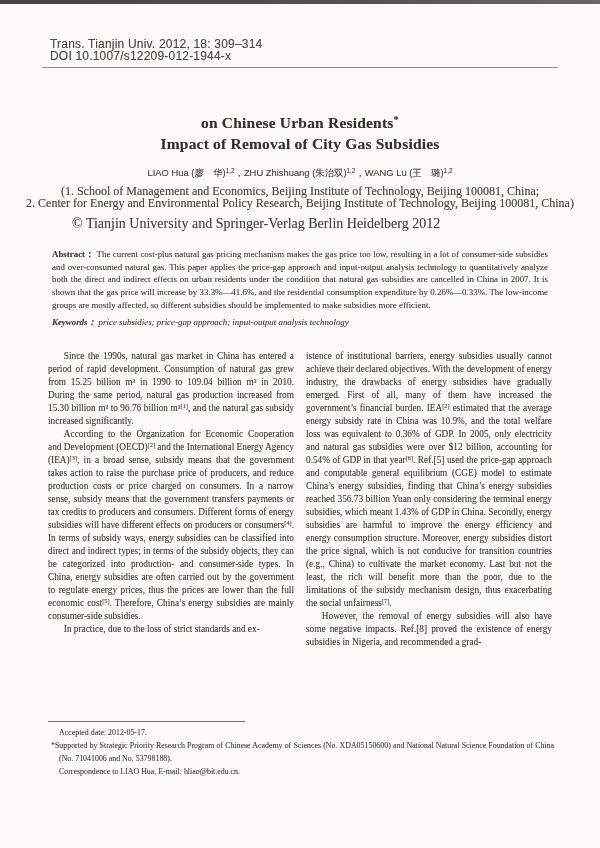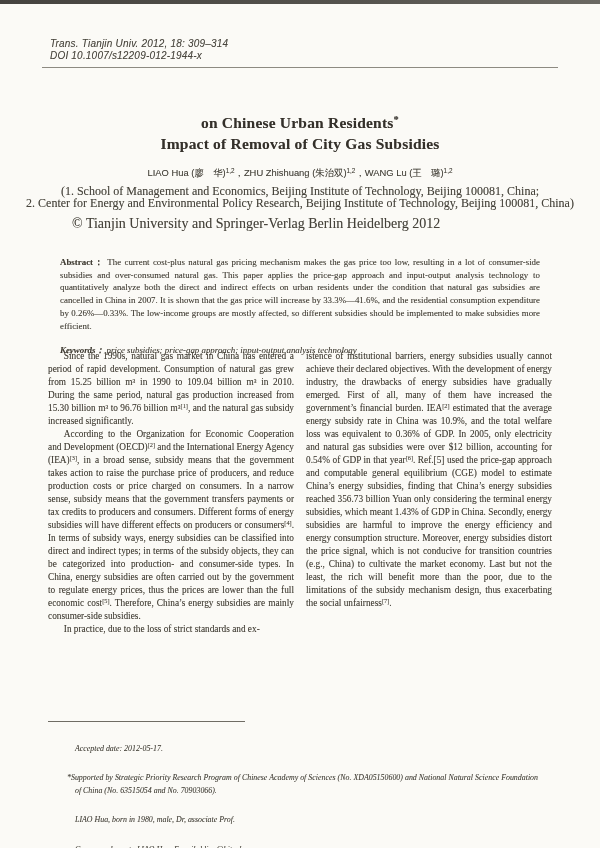--- a/index.html
+++ b/index.html
@@ -16,22 +16,22 @@
     overflow: hidden;
   }
   .scan-edge {
     position: absolute; top: 0; left: 0;
     width: 600px; height: 4px;
     background: linear-gradient(to right, #45433f 0%, #55534e 60%, #6a6862 100%);
   }
   .header-block {
     position: absolute; left: 50px; top: 38px;
     font-family: "Liberation Sans", sans-serif;
-    font-size: 10px; line-height: 12px;
-    color: #4a473f; letter-spacing: 0.2px; font-style: italic;
+    font-size: 12px; line-height: 12px;
+    color: #4a473f; letter-spacing: 0.2px;
   }
   .header-rule {
     position: absolute; left: 42px; top: 67px;
     width: 516px; height: 1px; background: #8d8a81;
   }
   .title-block {
     position: absolute; left: 0; top: 112px; width: 600px;
     text-align: center;
     font-weight: bold; font-size: 15.5px; line-height: 21px;
     color: #34302a; letter-spacing: 0.2px;
@@ -49,21 +49,21 @@
   }
   .copyright-line {
     position: absolute; left: 72px; top: 216px;
     font-size: 14px; color: #45423a;
   }
   .abstract-block {
     position: absolute; left: 48px; top: 244px; width: 504px;
     font-size: 8.9px; line-height: 12.7px;
     text-align: justify; color: #403c33;
   }
-  .abstract-block p { margin: 12px; }
+  .abstract-block p { margin: 4px; }
   .abstract-block .keywords { text-align: left; font-style: italic; }
   .columns {
     position: absolute; left: 48px; top: 350px; width: 504px;
     display: flex; gap: 12px;
   }
   .col {
     width: 246px;
     font-size: 9.3px; line-height: 13px;
     text-align: justify; color: #403c33;
   }
@@ -75,21 +75,21 @@
   }
   b { font-weight: bold; }
   .footnote-divider {
     position: absolute; left: 48px; top: 721px;
     width: 197px; height: 1px; background: #6f6c64;
   }
   .footnotes {
     position: absolute; left: 48px; top: 726px; width: 507px;
     font-size: 7.9px; line-height: 12.4px; color: #46433b;
   }
-  .footnotes p { margin: 17px; padding-left: 10px; font-style: italic; }
+  .footnotes p { margin: 1px; padding-left: 10px; }
   .footnotes p.hanging { text-indent: -8px; text-align: justify; }
   .soft { text-shadow: 0 0 0.5px rgba(64,60,51,0.35); }
 </style>
 </head>
 <body>
 
 <div class="page soft">
 
   <div class="scan-edge"></div>
 
@@ -120,25 +120,25 @@
   </div>
 
   <div class="columns">
     <div class="col">
         <p class="para indent"><span>Since the 1990s, natural gas market in China has entered a period of rapid development. Consumption of natural gas grew from 15.25 billion m³ in 1990 to 109.04 billion m³ in 2010. During the same period, natural gas production increased from 15.30 billion m³ to 96.76 billion m³</span><sup>[1]</sup><span>, and the natural gas subsidy increased significantly.</span></p>
         <p class="para indent"><span>According to the Organization for Economic Cooperation and Development (OECD)</span><sup>[2]</sup><span> and the International Energy Agency (IEA)</span><sup>[3]</sup><span>, in a broad sense, subsidy means that the government takes action to raise the purchase price of producers, and reduce production costs or price charged on consumers. In a narrow sense, subsidy means that the government transfers payments or tax credits to producers and consumers. Different forms of energy subsidies will have different effects on producers or consumers</span><sup>[4]</sup><span>. In terms of subsidy ways, energy subsidies can be classified into direct and indirect types; in terms of the subsidy objects, they can be categorized into production- and consumer-side types. In China, energy subsidies are often carried out by the government to regulate energy prices, thus the prices are lower than the full economic cost</span><sup>[5]</sup><span>. Therefore, China’s energy subsidies are mainly consumer-side subsidies.</span></p>
         <p class="para indent"><span>In practice, due to the loss of strict standards and ex-</span></p>
       </div>
     <div class="col">
         <p class="para"><span>istence of institutional barriers, energy subsidies usually cannot achieve their declared objectives. With the development of energy industry, the drawbacks of energy subsidies have gradually emerged. First of all, many of them have increased the government’s financial burden. IEA</span><sup>[2]</sup><span> estimated that the average energy subsidy rate in China was 10.9%, and the total welfare loss was equivalent to 0.36% of GDP. In 2005, only electricity and natural gas subsidies were over $12 billion, accounting for 0.54% of GDP in that year</span><sup>[6]</sup><span>. Ref.[5] used the price-gap approach and computable general equilibrium (CGE) model to estimate China’s energy subsidies, finding that China’s energy subsidies reached 356.73 billion Yuan only considering the terminal energy subsidies, which meant 1.43% of GDP in China. Secondly, energy subsidies are harmful to improve the energy efficiency and energy consumption structure. Moreover, energy subsidies distort the price signal, which is not conducive for transition countries (e.g., China) to cultivate the market economy. Last but not the least, the rich will benefit more than the poor, due to the limitations of the subsidy mechanism design, thus exacerbating the social unfairness</span><sup>[7]</sup><span>.</span></p>
+        <p class="para indent"><span>However, the removal of energy subsidies will also have some negative impacts. Ref.[8] proved the existence of energy subsidies in Nigeria, and recommended a grad-</span></p>
       </div>
   </div>
 
   <div class="footnote-divider"></div>
 
   <div class="footnotes">
     <p>Accepted date: 2012-05-17.</p>
-    <p class="hanging">*Supported by Strategic Priority Research Program of Chinese Academy of Sciences (No. XDA05150600) and National Natural Science Foundation of China (No. 63515054 and No. 70903066).</p>
-    <p>LIAO Hua, born in 1980, male, Dr, associate Prof.</p>
+    <p class="hanging">*Supported by Strategic Priority Research Program of Chinese Academy of Sciences (No. XDA05150600) and National Natural Science Foundation of China (No. 71041006 and No. 53798188).</p>
     <p>Correspondence to LIAO Hua, E-mail: hliao@bit.edu.cn.</p>
   </div>
 
 </div>
 
 </body></html>

